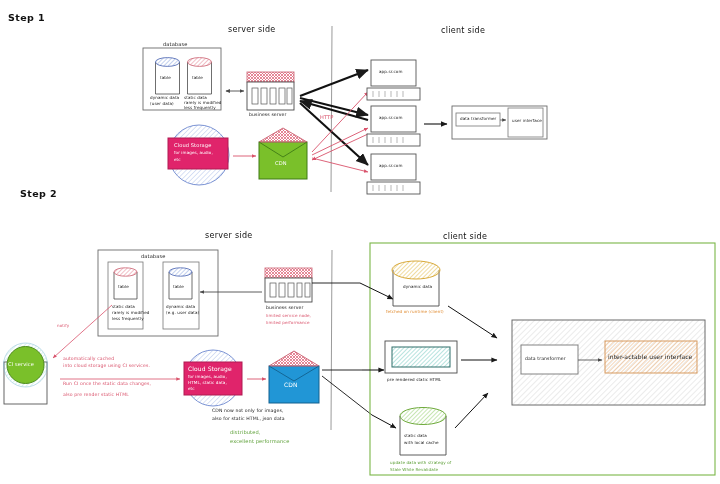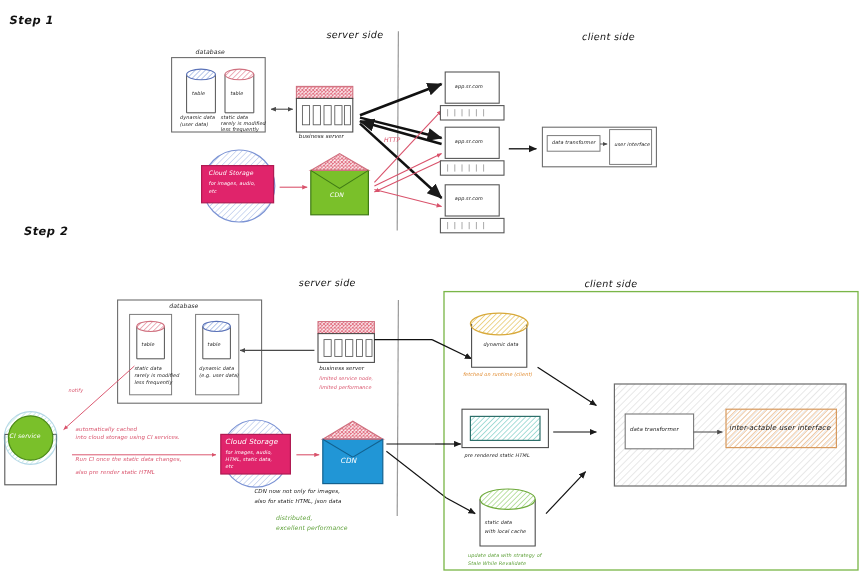--- a/index.html
+++ b/index.html
@@ -1,23 +1,23 @@
 <!DOCTYPE html>
 <html><head>
 <meta charset="utf-8">
 <title>Architecture Diagram</title>
 <style>
   html,body{margin:0;padding:0;background:#ffffff;}
   body{width:720px;height:484px;position:relative;overflow:hidden;
        font-family:"DejaVu Sans","Liberation Sans",sans-serif;color:#1a1a1a;}
-  .canvas{position:absolute;left:0;top:0;width:612px;height:484px;font-style:italic;}
+  .canvas{position:absolute;left:0;top:0;width:612px;height:484px;}
   svg.layer{position:absolute;left:0;top:0;width:720px;height:484px;overflow:visible;}
   .txt{position:absolute;white-space:pre;line-height:1.18;letter-spacing:.1px;}
   .step-label{font-size:9.5px;color:#111;font-weight:600;letter-spacing:.4px;}
-  .side-label{font-size:8px;color:#111;letter-spacing:.3px;margin-left:44px;}
+  .side-label{font-size:8px;color:#111;letter-spacing:.3px;}
   .t6{font-size:4.1px;}
   .t65{font-size:4.6px;}
   .t7{font-size:5.1px;}
   .t8{font-size:6px;}
   .pink{color:#d9526b;}
   .green{color:#5a9e34;}
   .orange{color:#e08a2e;}
   .blk{color:#1a1a1a;}
 </style>
 </head>

